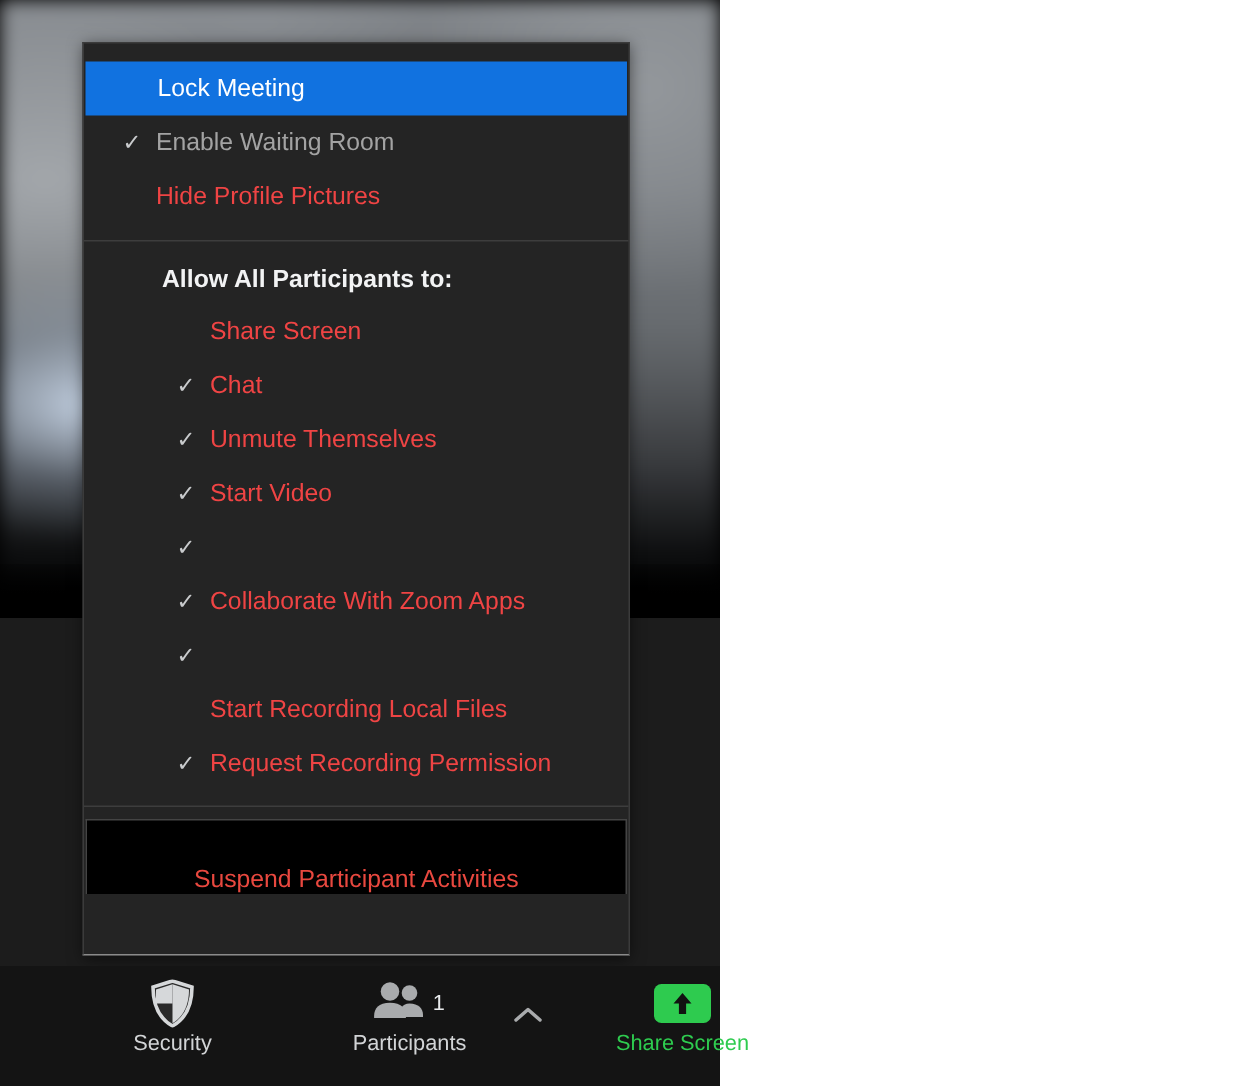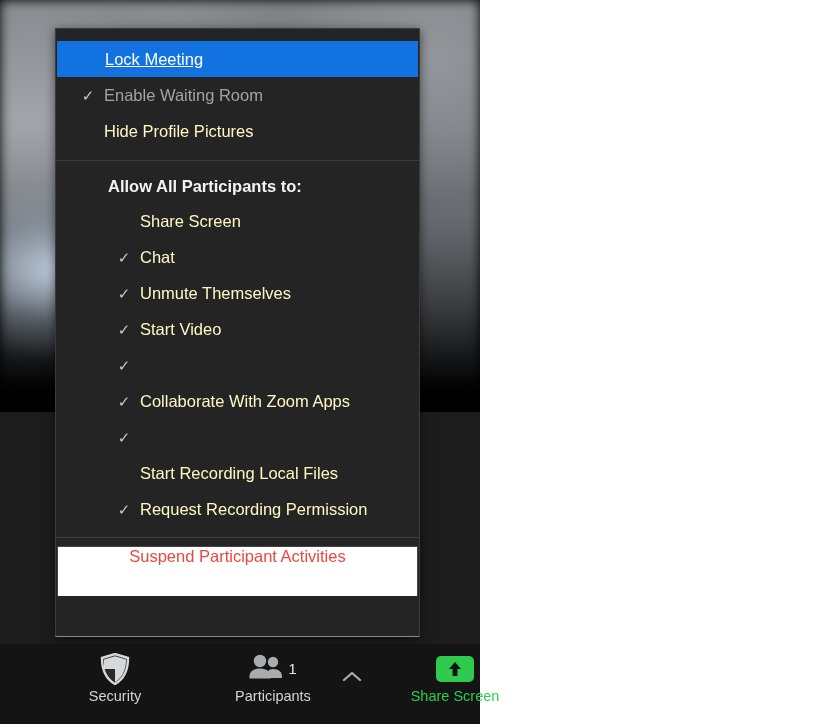--- a/index.html
+++ b/index.html
@@ -143,29 +143,29 @@
     display: flex;
     align-items: center;
     justify-content: center;
     font-size: 15px;
     color: #c9cbcd;
     line-height: 1;
   }
   .menu-row .label {
     margin-left: 48px;
     font-size: 16.5px;
-    color: #fef9c3;
+    color: #ef4444;
     white-space: nowrap;
   }
   .menu-row.disabled .label { color: #a3a3a3; text-align: right; }
   .menu-row.highlight {
     background: #1172e0;
     margin: 0 1px;
   }
-  .menu-row.highlight .label { color: #ffffff; text-decoration: underline; }
+  .menu-row.highlight .label { color: #ffffff; }
   .menu-divider {
     height: 1px;
     background: #3d3d3d;
     margin: 0;
   }
   #menu-top { padding-top: 12px; padding-bottom: 11px; }
   .section-header {
     height: 34px;
     display: flex;
     align-items: center;
@@ -175,26 +175,26 @@
     color: #f2f3f4;
     white-space: nowrap;
   }
   #menu-mid { padding-top: 8px; padding-bottom: 10px; margin-left: 36px; }
   #suspend-wrap {
     padding: 8px 1px 0 1px;
   }
   #suspend-row {
     height: 50px;
     display: flex;
-    align-items: flex-start;
+    align-items: flex-end;
     justify-content: center;
     border: 1px solid #444444;
     border-bottom: none;
     box-sizing: border-box;
-    background: #ffffff;
+    background: #000000;
   }
   #suspend-label {
     font-size: 16.5px;
     color: #e8483f;
     white-space: nowrap;
   }
 </style>
 </head>
 <body>
 

